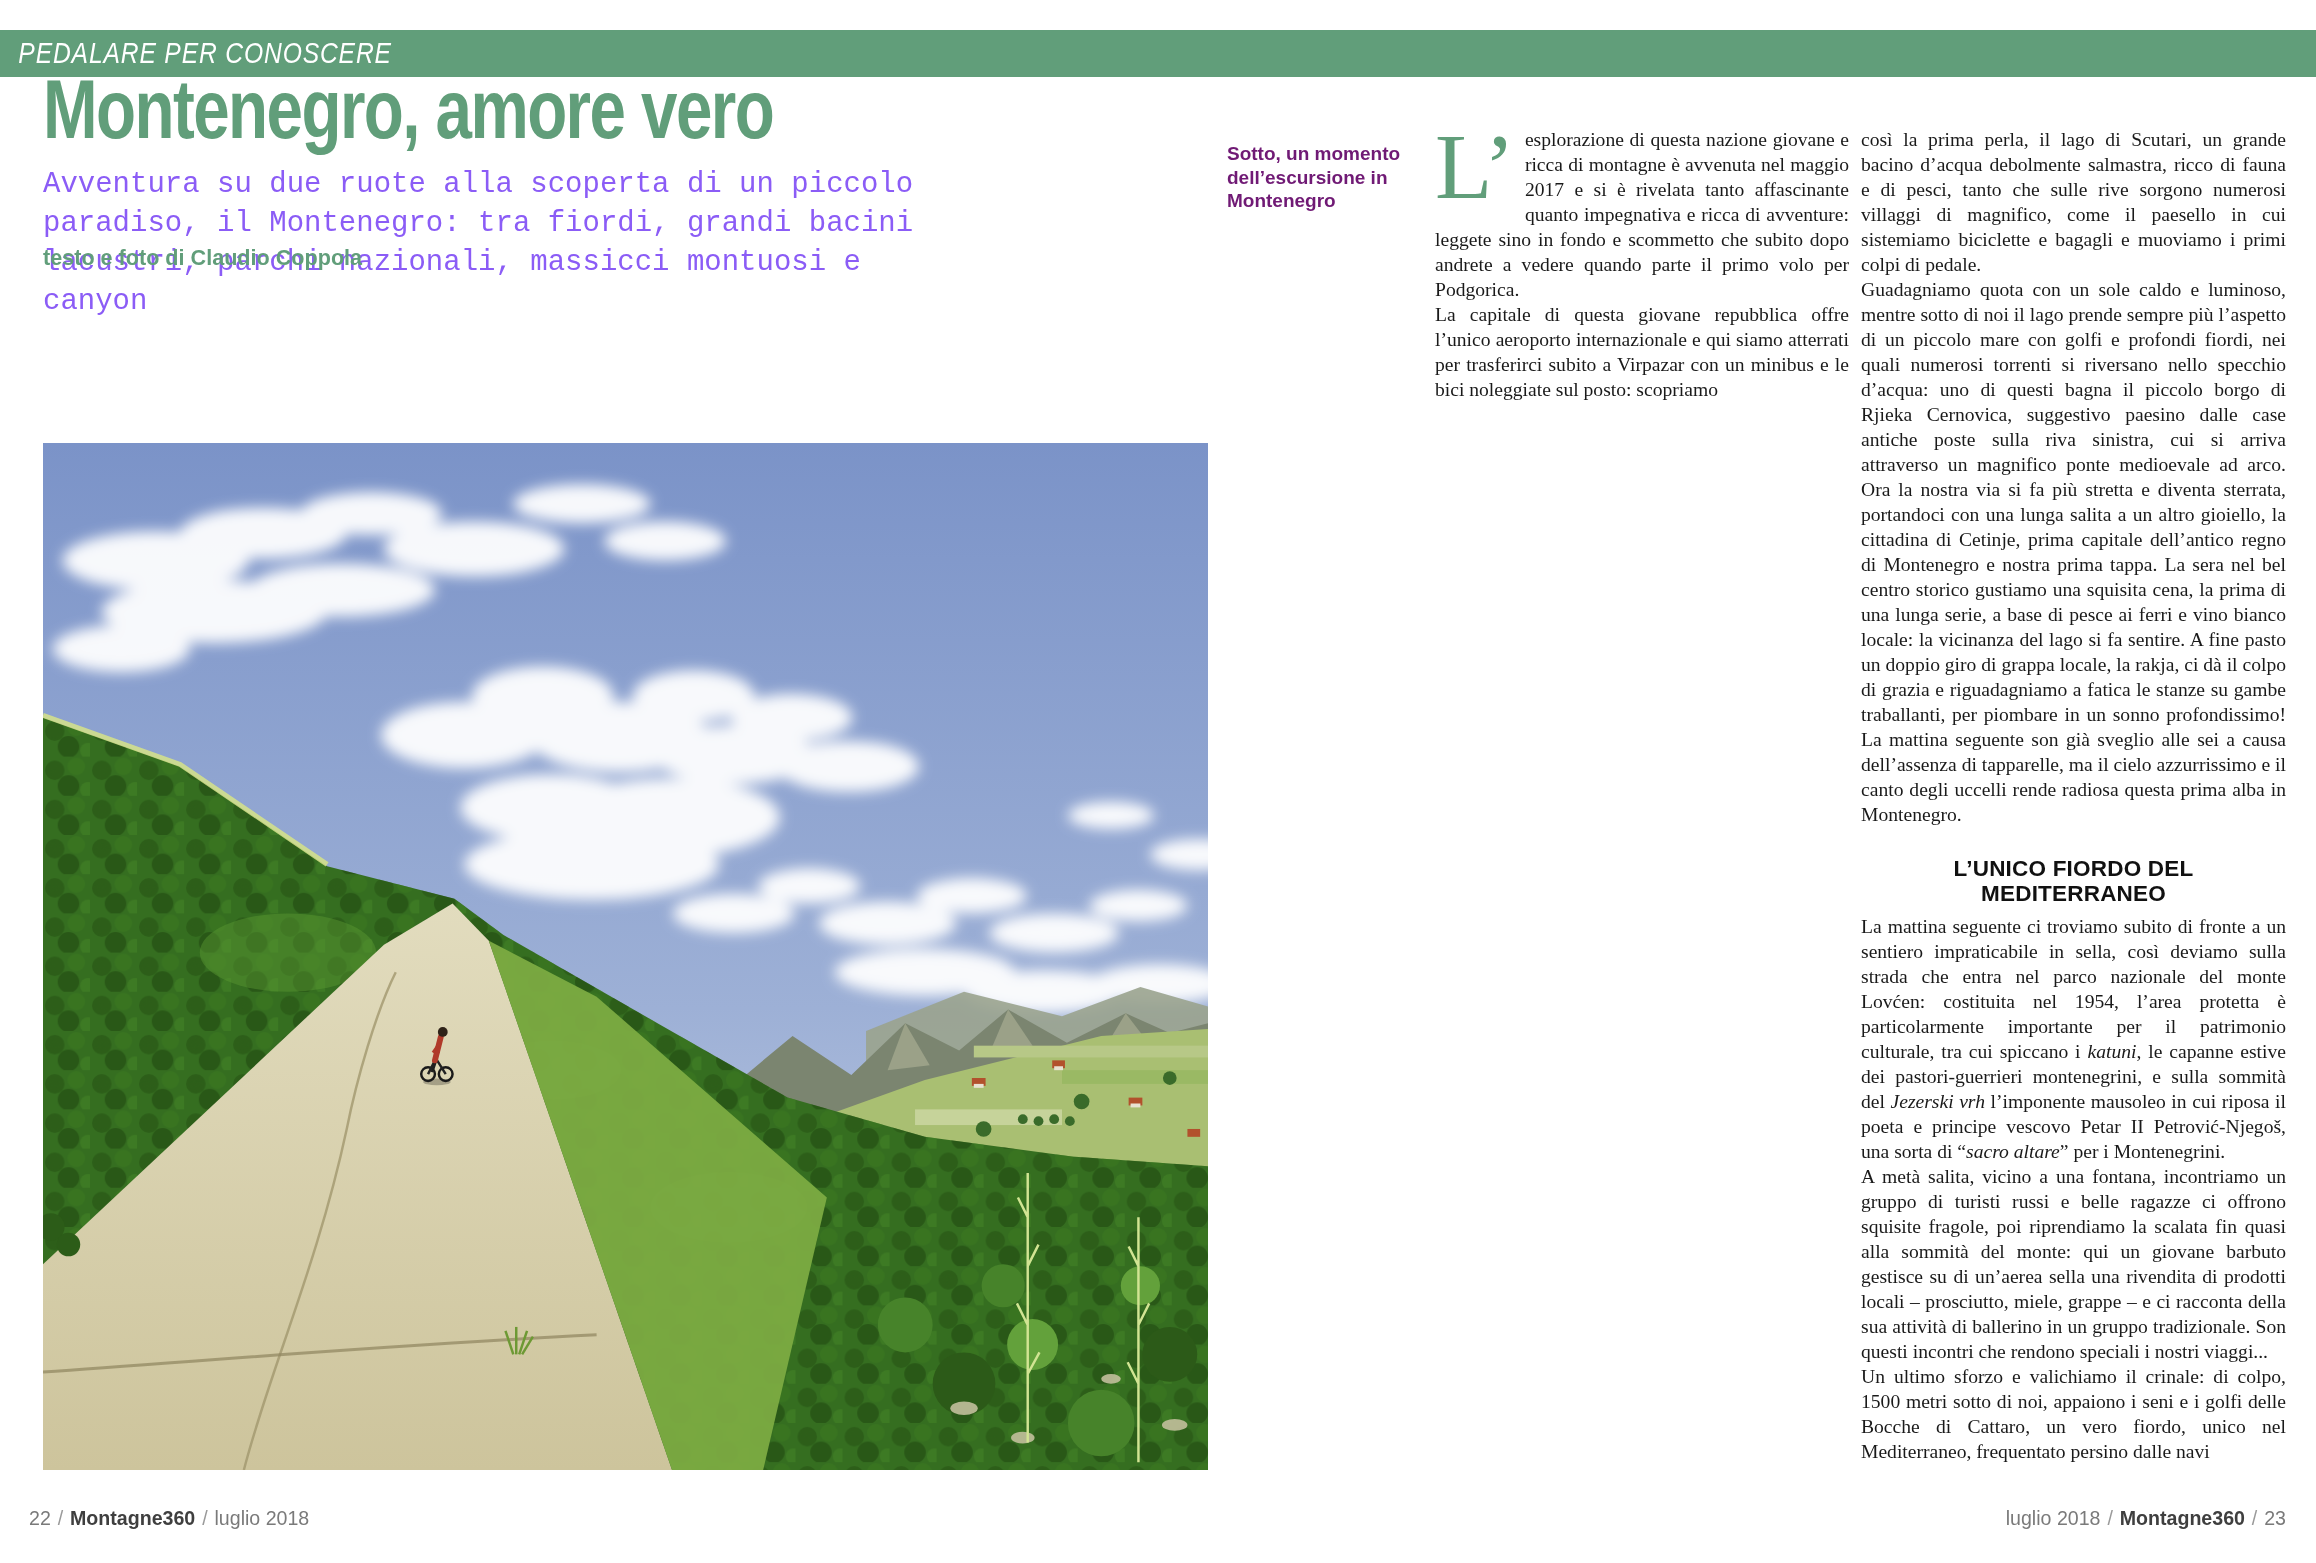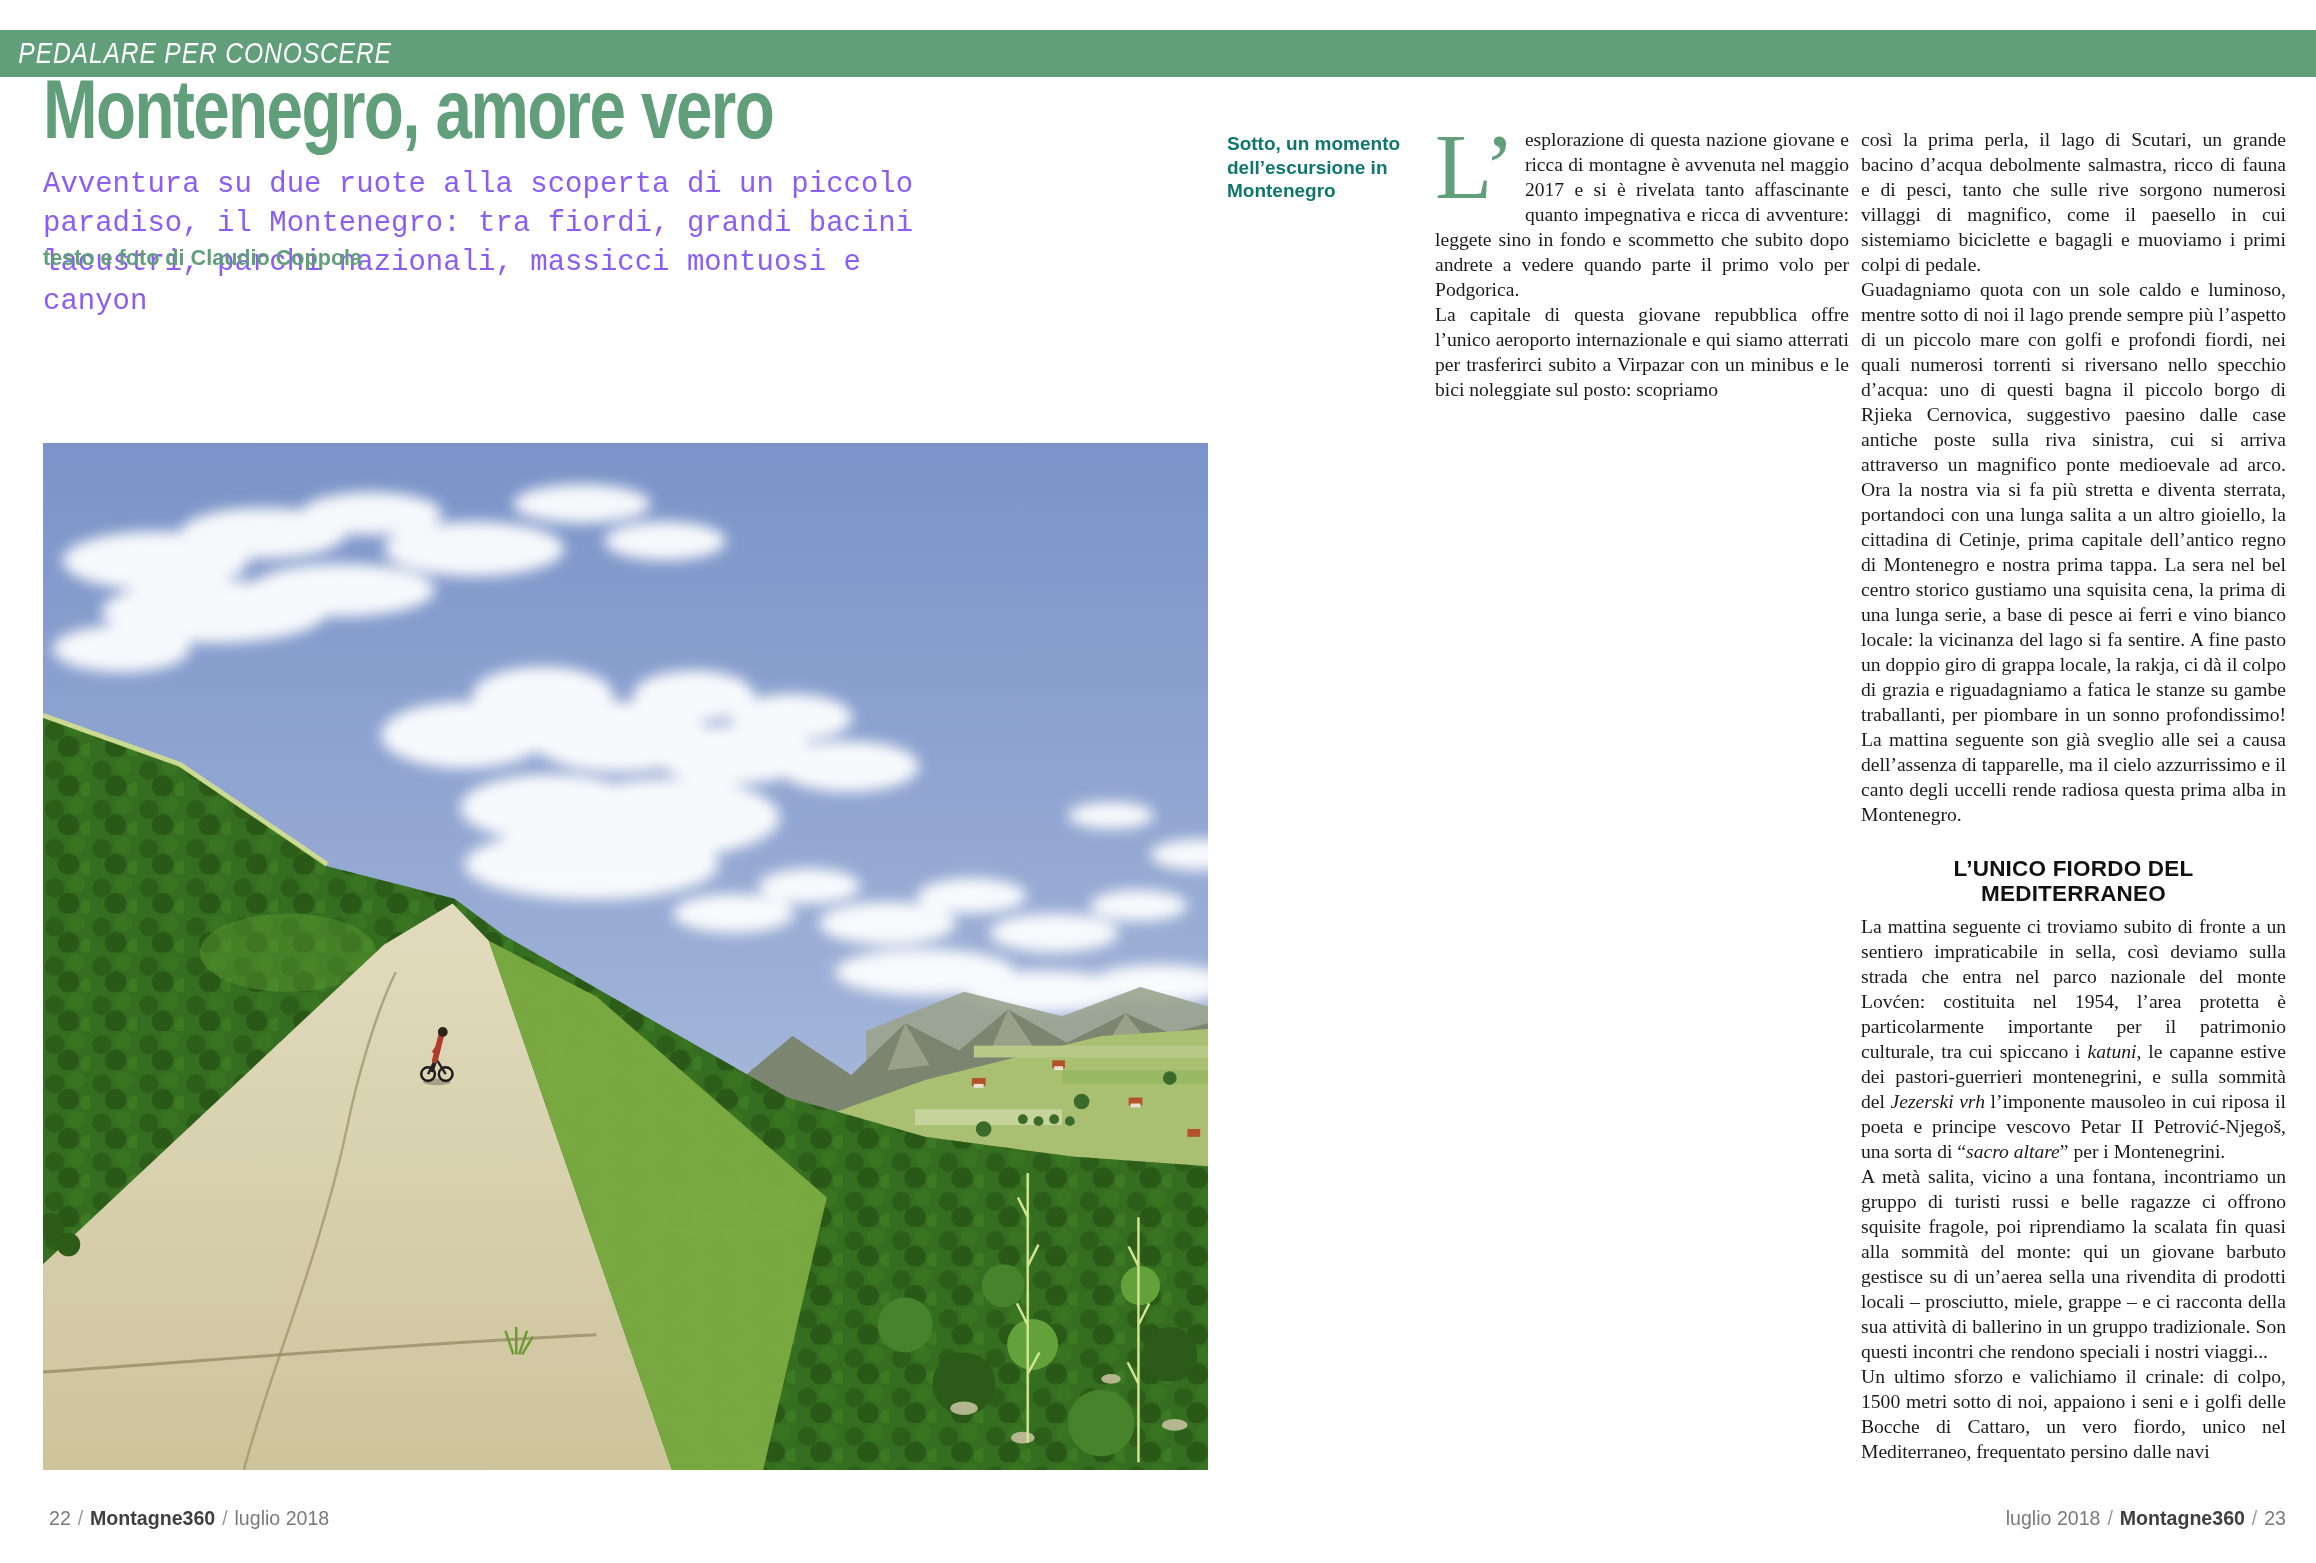--- a/index.html
+++ b/index.html
@@ -20,35 +20,35 @@
   .title{position:absolute;left:43px;top:61px;margin:0;color:var(--accent);
     font-size:84px;font-weight:700;letter-spacing:-2px;white-space:nowrap;
     display:block;transform:scaleX(.78);transform-origin:left top;}
   .standfirst{position:absolute;left:43px;top:165px;width:882px;
     font-family:Liberation Mono, monospace;font-size:29px;line-height:39px;color:#8b5cf6;}
   .byline{position:absolute;left:43px;top:245px;color:var(--accent);font-weight:700;font-size:21.6px;}
   
   .photo{position:absolute;left:43px;top:443px;width:1165px;height:1027px;margin:0;overflow:hidden;}
   .photo svg{display:block;width:100%;height:100%;}
   
-  .caption{position:absolute;left:1227px;top:132px;width:186px;
-    font-size:19px;font-weight:700;line-height:23.5px;color:#0f766e;}
+  .caption{position:absolute;left:1227px;top:142px;width:186px;
+    font-size:19px;font-weight:700;line-height:23.5px;color:#701a75;}
   
   .col{position:absolute;top:127px;font-family:"Liberation Serif", serif;
     font-size:19.6px;line-height:25px;text-align:justify;color:var(--text);}
   .col1{left:1435px;width:414px;}
   .col2{left:1861px;width:425px;}
   .paras p{margin:0;}
   .paras em{font-style:italic;}
   .dropcap{float:left;font-family:"Liberation Serif", serif;font-size:94px;line-height:74px;
     color:var(--accent);padding:2px 9.8px 0 0;}
   .crosshead{font-family:"Liberation Sans", sans-serif;font-size:22.5px;font-weight:700;
     letter-spacing:0.2px;margin:29px 0 7.8px 0;color:#111;text-align:center;}
   
-  .folio{position:absolute;top:1507px;font-size:19.6px;color:var(--footer);white-space:nowrap;margin-left:20px;}
+  .folio{position:absolute;top:1507px;font-size:19.6px;color:var(--footer);white-space:nowrap;}
   .folio-left{left:29px;}
   .folio-right{right:30px;text-align:left;}
   .folio .brand{font-weight:700;color:#3f3f3f;}
   .folio .sep{padding:0 6.9px;color:#9a9a9a;}
 </style>
 </head>
 <body>
 
 <div class="kicker-bar">
   <span class="kicker">PEDALARE PER CONOSCERE</span>

